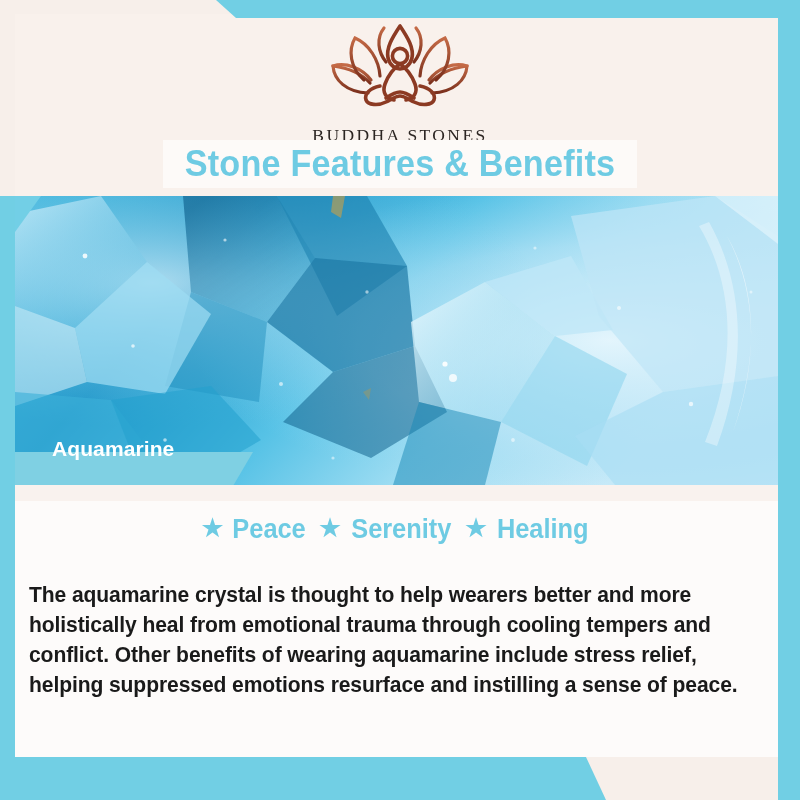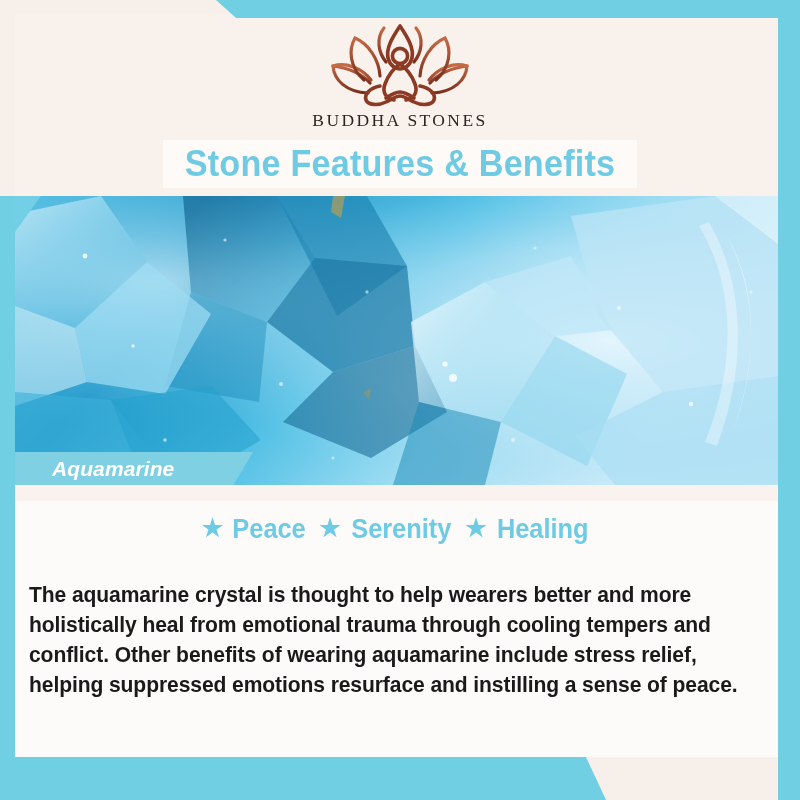--- a/index.html
+++ b/index.html
@@ -63,21 +63,21 @@
     text-align: center;
   }
   .logo-mark {
     display: block;
     margin: 0 auto;
     width: 152px;
     height: 86px;
   }
   .logo-word {
     display: block;
-    margin-top: 2px;
+    margin-top: 17px;
     font-family: "Liberation Serif", serif;
     font-size: 17.5px;
     letter-spacing: 2.4px;
     color: #2c2522;
     font-weight: 400;
   }
 
   
   .title-band {
     position: absolute;
@@ -121,29 +121,28 @@
   
   .stone-banner {
     position: absolute;
     left: 15px; top: 452px;
     width: 238px; height: 34px;
     background: #7fd0e3;
     clip-path: polygon(0 0, 238px 0, 218px 34px, 0 34px);
   }
   .stone-name {
     position: absolute;
-    left: 52px; top: 452px;
+    left: 52px; top: 432px;
     height: 34px;
     line-height: 33px;
     font-family: "Liberation Sans", sans-serif;
     font-weight: 700;
     font-size: 21px;
     letter-spacing: 0.1px;
     color: #ffffff;
-    font-style: italic;
   }
 
   
   .lower-panel {
     position: absolute;
     left: 15px; top: 485px;
     width: 763px; height: 272px;
     background: #fdfbfa;
   }
   .lower-panel-tint {

